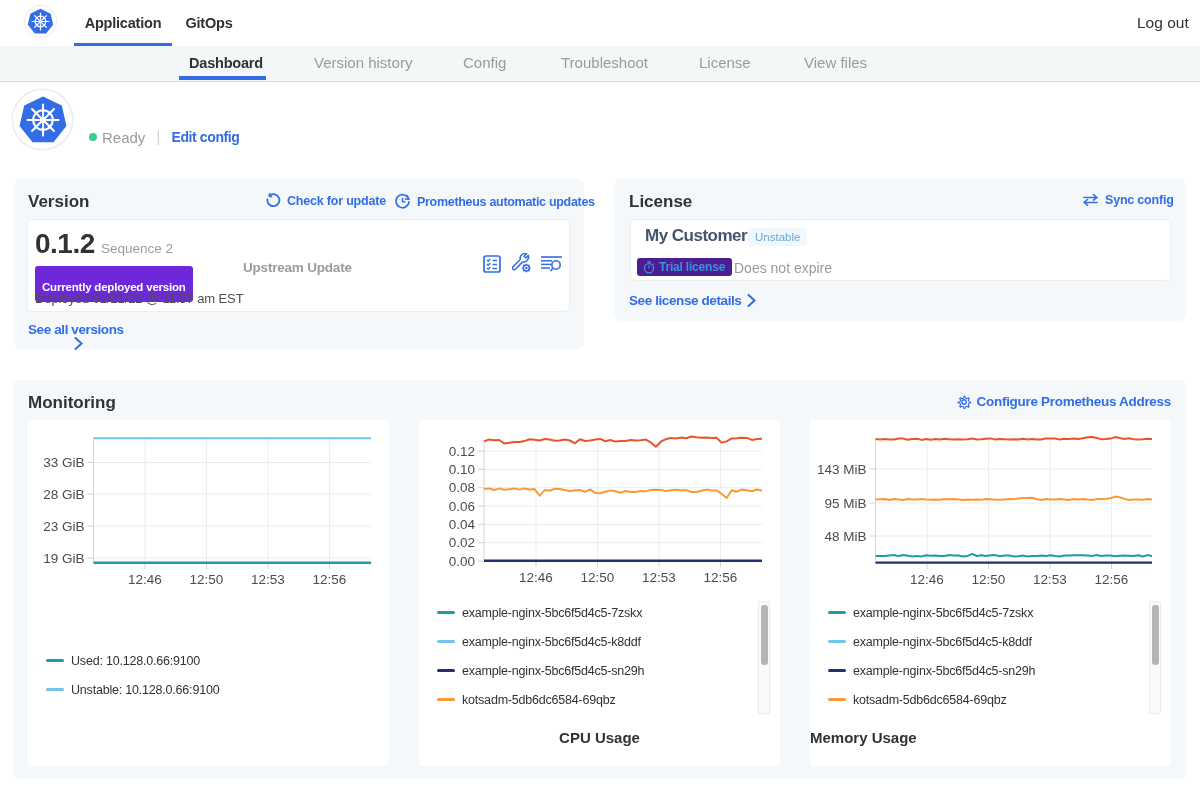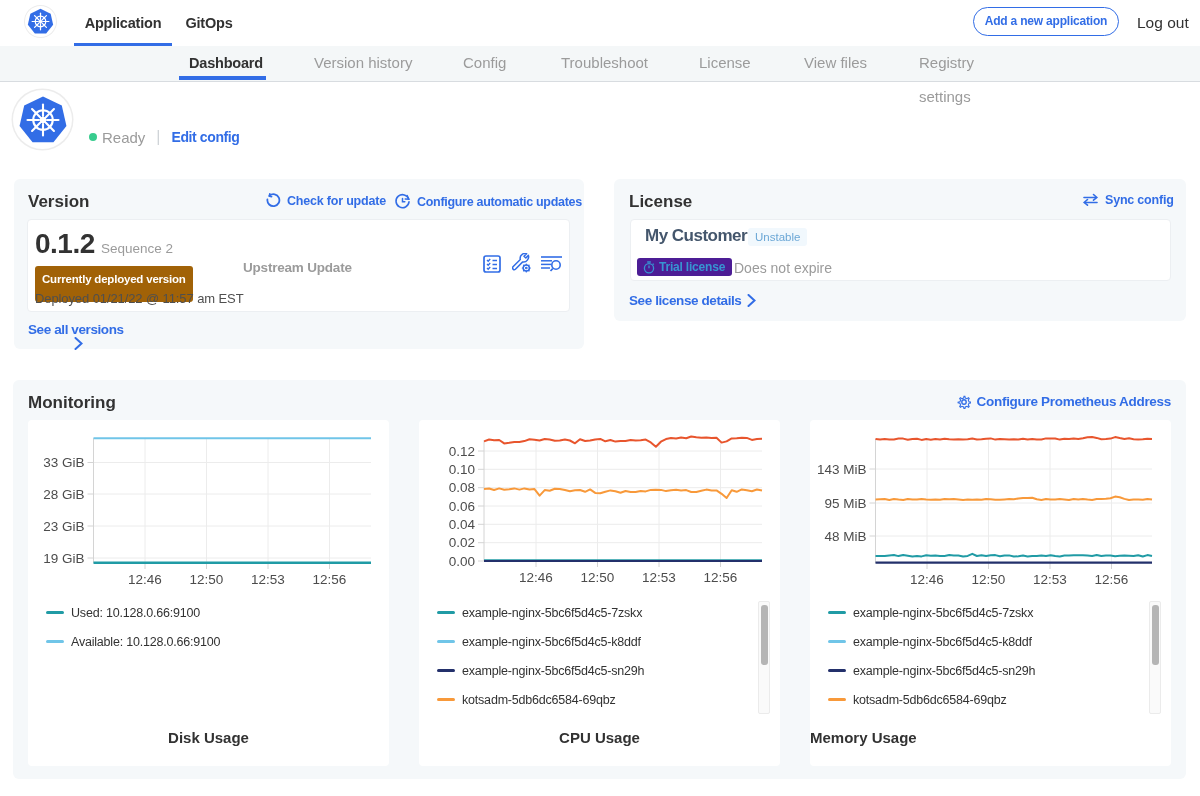--- a/index.html
+++ b/index.html
@@ -27,33 +27,31 @@
         <line x1="28.1" y1="28.1" x2="44.3" y2="44.3"></line>
         <line x1="50.0" y1="19.0" x2="50.0" y2="42.0"></line>
         <line x1="71.9" y1="28.1" x2="55.7" y2="44.3"></line>
     </g>
     <circle cx="50" cy="50" r="6.5" fill="#fff"></circle>
   </svg>
 </div>
 <div class="abs" style="left:74px;top:0;width:98px;height:42px;text-align:center;line-height:46px;font-size:14.5px;font-weight:700;color:#323232;letter-spacing:-0.2px;">Application</div>
 <div class="abs" style="left:74px;top:43px;width:98px;height:3px;background:#326de6;"></div>
 <div class="abs" style="left:177px;top:0;width:64px;height:46px;text-align:center;line-height:46px;font-size:14.5px;font-weight:700;color:#323232;letter-spacing:-0.2px;">GitOps</div>
-<div class="abs" style="left:973px;top:7px;width:146px;height:29px;border:1px solid #326de6;border-radius:15px;color:#326de6;font-size:12px;letter-spacing:-0.2px;font-weight:700;text-align:center;line-height:27px;">Add a new application</div>
 <div class="abs" style="left:1137px;top:0;height:46px;line-height:46px;font-size:15.5px;font-weight:500;color:#323232;">Log out</div>
 
 <div class="abs" style="left:0;top:46px;width:1200px;height:36px;background:#f4f7f8;border-bottom:1px solid #d8dce0;"></div>
 <div class="abs" id="subtabs" style="left:0;top:46px;width:960px;height:36px;font-size:15px;color:#9b9b9b;">
   <span class="abs" style="left:189px;top:0;height:36px;line-height:34px;font-weight:700;color:#323232;font-size:14.5px;letter-spacing:-0.2px;">Dashboard</span>
   <span class="abs" style="left:179px;top:30px;width:87px;height:4px;background:#326de6;"></span>
   <span class="abs" style="left:314px;top:0;height:36px;line-height:34px;">Version history</span>
   <span class="abs" style="left:463px;top:0;height:36px;line-height:34px;">Config</span>
   <span class="abs" style="left:561px;top:0;height:36px;line-height:34px;">Troubleshoot</span>
   <span class="abs" style="left:699px;top:0;height:36px;line-height:34px;">License</span>
   <span class="abs" style="left:804px;top:0;height:36px;line-height:34px;">View files</span>
-  <span class="abs" style="left:919px;top:0;height:36px;line-height:34px;">Registry settings</span>
 </div>
 
 <div class="abs" style="left:13px;top:90px;width:59px;height:59px;border-radius:50%;background:#fff;box-shadow:0 0 0 1.5px #ececec;display:flex;align-items:center;justify-content:center;">
   <svg width="50" height="50" viewBox="0 0 100 100">
     <polygon points="50,3 87.6,21.1 96.9,61.8 70.9,94.4 29.1,94.4 3.1,61.8 12.4,21.1" fill="#326de6"></polygon>
     <g stroke="#fff" stroke-width="4.2" fill="none" stroke-linecap="round">
       <circle cx="50" cy="50" r="19.5"></circle>
       <line x1="81.0" y1="50.0" x2="58.0" y2="50.0"></line>
         <line x1="71.9" y1="71.9" x2="55.7" y2="55.7"></line>
         <line x1="50.0" y1="81.0" x2="50.0" y2="58.0"></line>
@@ -82,27 +80,27 @@
     <path d="M4.8 0.8 L4.3 3.1 L6.6 3.6" stroke-width="1.6"></path>
   </svg>
   <span class="link" style="font-size:12.5px;letter-spacing:-0.2px;margin-left:6px;">Check for update</span>
 </div>
 <div class="abs" style="left:394px;top:193px;display:flex;align-items:center;">
   <svg width="17" height="17" viewBox="0 0 17 17" fill="none" stroke="#326de6" stroke-width="1.6" stroke-linecap="round">
     <path d="M14.7 6.1 A6.5 6.5 0 1 0 15 8.9"></path>
     <path d="M13.2 2.5 L14.8 6.2 L11.2 6.0" stroke-width="1.4"></path>
     <path d="M8.5 5.5 L8.5 8.8 L10.8 8.8" stroke-width="1.5"></path>
   </svg>
-  <span class="link" style="font-size:12.5px;letter-spacing:-0.3px;margin-left:6px;">Configure automatic updates</span>
+  <span class="link" style="font-size:12.5px;letter-spacing:-0.3px;margin-left:6px;">Prometheus automatic updates</span>
 </div>
 
 <div class="abs" style="left:27px;top:219px;width:543px;height:93px;background:#fff;border:1px solid #eceff2;border-radius:4px;"></div>
 <div class="abs" style="left:35px;top:228px;font-size:28px;font-weight:700;color:#323232;letter-spacing:-0.5px;">0.1.2</div>
 <div class="abs" style="left:101px;top:241px;font-size:13.5px;color:#9b9b9b;">Sequence 2</div>
-<div class="abs" style="left:35px;top:266px;height:36px;background:#a16207;border-radius:3px;color:#fff;font-size:11.5px;font-weight:700;line-height:19px;padding:4px 7px;letter-spacing:-0.2px;">Currently deployed version</div>
+<div class="abs" style="left:35px;top:266px;height:36px;background:#6d28d9;border-radius:3px;color:#fff;font-size:11.5px;font-weight:700;line-height:19px;padding:12px 7px;letter-spacing:-0.2px;">Currently deployed version</div>
 <div class="abs" style="left:35px;top:291px;font-size:13px;color:#4f4f4f;letter-spacing:-0.1px;">Deployed 01/21/22 @ 11:57 am EST</div>
 <div class="abs" style="left:243px;top:260px;font-size:13.5px;font-weight:700;color:#9b9b9b;letter-spacing:-0.2px;">Upstream Update</div>
 
 <div class="abs" style="left:483px;top:255px;">
   <svg width="18" height="18" viewBox="0 0 18 18" fill="none" stroke="#326de6" stroke-width="1.7">
     <rect x="1" y="1" width="16" height="16" rx="2"></rect>
     <path d="M4 5 l1.2 1.2 L7.2 4" stroke-width="1.4"></path>
     <path d="M4 9 l1.2 1.2 L7.2 8" stroke-width="1.4"></path>
     <path d="M4 13 l1.2 1.2 L7.2 12" stroke-width="1.4"></path>
     <line x1="9.5" y1="5.5" x2="14" y2="5.5" stroke-width="1.5"></line>
@@ -209,30 +207,29 @@
 <line x1="240" y1="143" x2="240" y2="149" stroke="#d4d4d4" stroke-width="1"></line>
 <line x1="301.5" y1="143" x2="301.5" y2="149" stroke="#d4d4d4" stroke-width="1"></line>
 <text x="117" y="164" text-anchor="middle" font-size="13.5" fill="#4c4c4c">12:46</text>
 <text x="178.5" y="164" text-anchor="middle" font-size="13.5" fill="#4c4c4c">12:50</text>
 <text x="240" y="164" text-anchor="middle" font-size="13.5" fill="#4c4c4c">12:53</text>
 <text x="301.5" y="164" text-anchor="middle" font-size="13.5" fill="#4c4c4c">12:56</text>
 <polyline points="65.5,18.2 343,18.2" fill="none" stroke="#70c5e8" stroke-width="2" stroke-linejoin="round"></polyline>
 <polyline points="65.5,142.7 343,142.7" fill="none" stroke="#209ba5" stroke-width="2.4" stroke-linejoin="round"></polyline>
 </svg>
 <div style="position:absolute;left:18px;right:10px;top:178px;">
-        <div style="display:flex;align-items:center;height:29px;">
+        <div style="display:flex;align-items:center;height:29px;margin-top:48px;">
           <span style="width:18px;height:3px;border-radius:1.5px;background:#209ba5;margin-right:7px;flex:none;"></span>
           <span style="font-size:12.5px;color:#323232;letter-spacing:-0.2px;">Used: 10.128.0.66:9100</span>
         </div>
 <div style="display:flex;align-items:center;height:29px;">
           <span style="width:18px;height:3px;border-radius:1.5px;background:#70c5e8;margin-right:7px;flex:none;"></span>
-          <span style="font-size:12.5px;color:#323232;letter-spacing:-0.2px;">Available: 10.128.0.66:9100</span>
+          <span style="font-size:12.5px;color:#323232;letter-spacing:-0.2px;">Unstable: 10.128.0.66:9100</span>
         </div>
       </div>
-<div style="position:absolute;left:0;width:100%;top:309px;text-align:center;font-size:15px;font-weight:700;color:#323232;">Disk Usage</div>
 </div>
 <div class="abs" style="left:419px;top:420px;width:361px;height:346px;background:#fff;border-radius:4px;">
 <svg width="361" height="175" viewBox="0 0 361 175" style="font-family:'Liberation Sans',sans-serif;">
 <line x1="65" y1="31" x2="343" y2="31" stroke="#ececec" stroke-width="1"></line>
 <line x1="65" y1="49.3" x2="343" y2="49.3" stroke="#ececec" stroke-width="1"></line>
 <line x1="65" y1="67.7" x2="343" y2="67.7" stroke="#ececec" stroke-width="1"></line>
 <line x1="65" y1="86" x2="343" y2="86" stroke="#ececec" stroke-width="1"></line>
 <line x1="65" y1="104.3" x2="343" y2="104.3" stroke="#ececec" stroke-width="1"></line>
 <line x1="65" y1="122.7" x2="343" y2="122.7" stroke="#ececec" stroke-width="1"></line>
 <line x1="65" y1="141" x2="343" y2="141" stroke="#ececec" stroke-width="1"></line>

